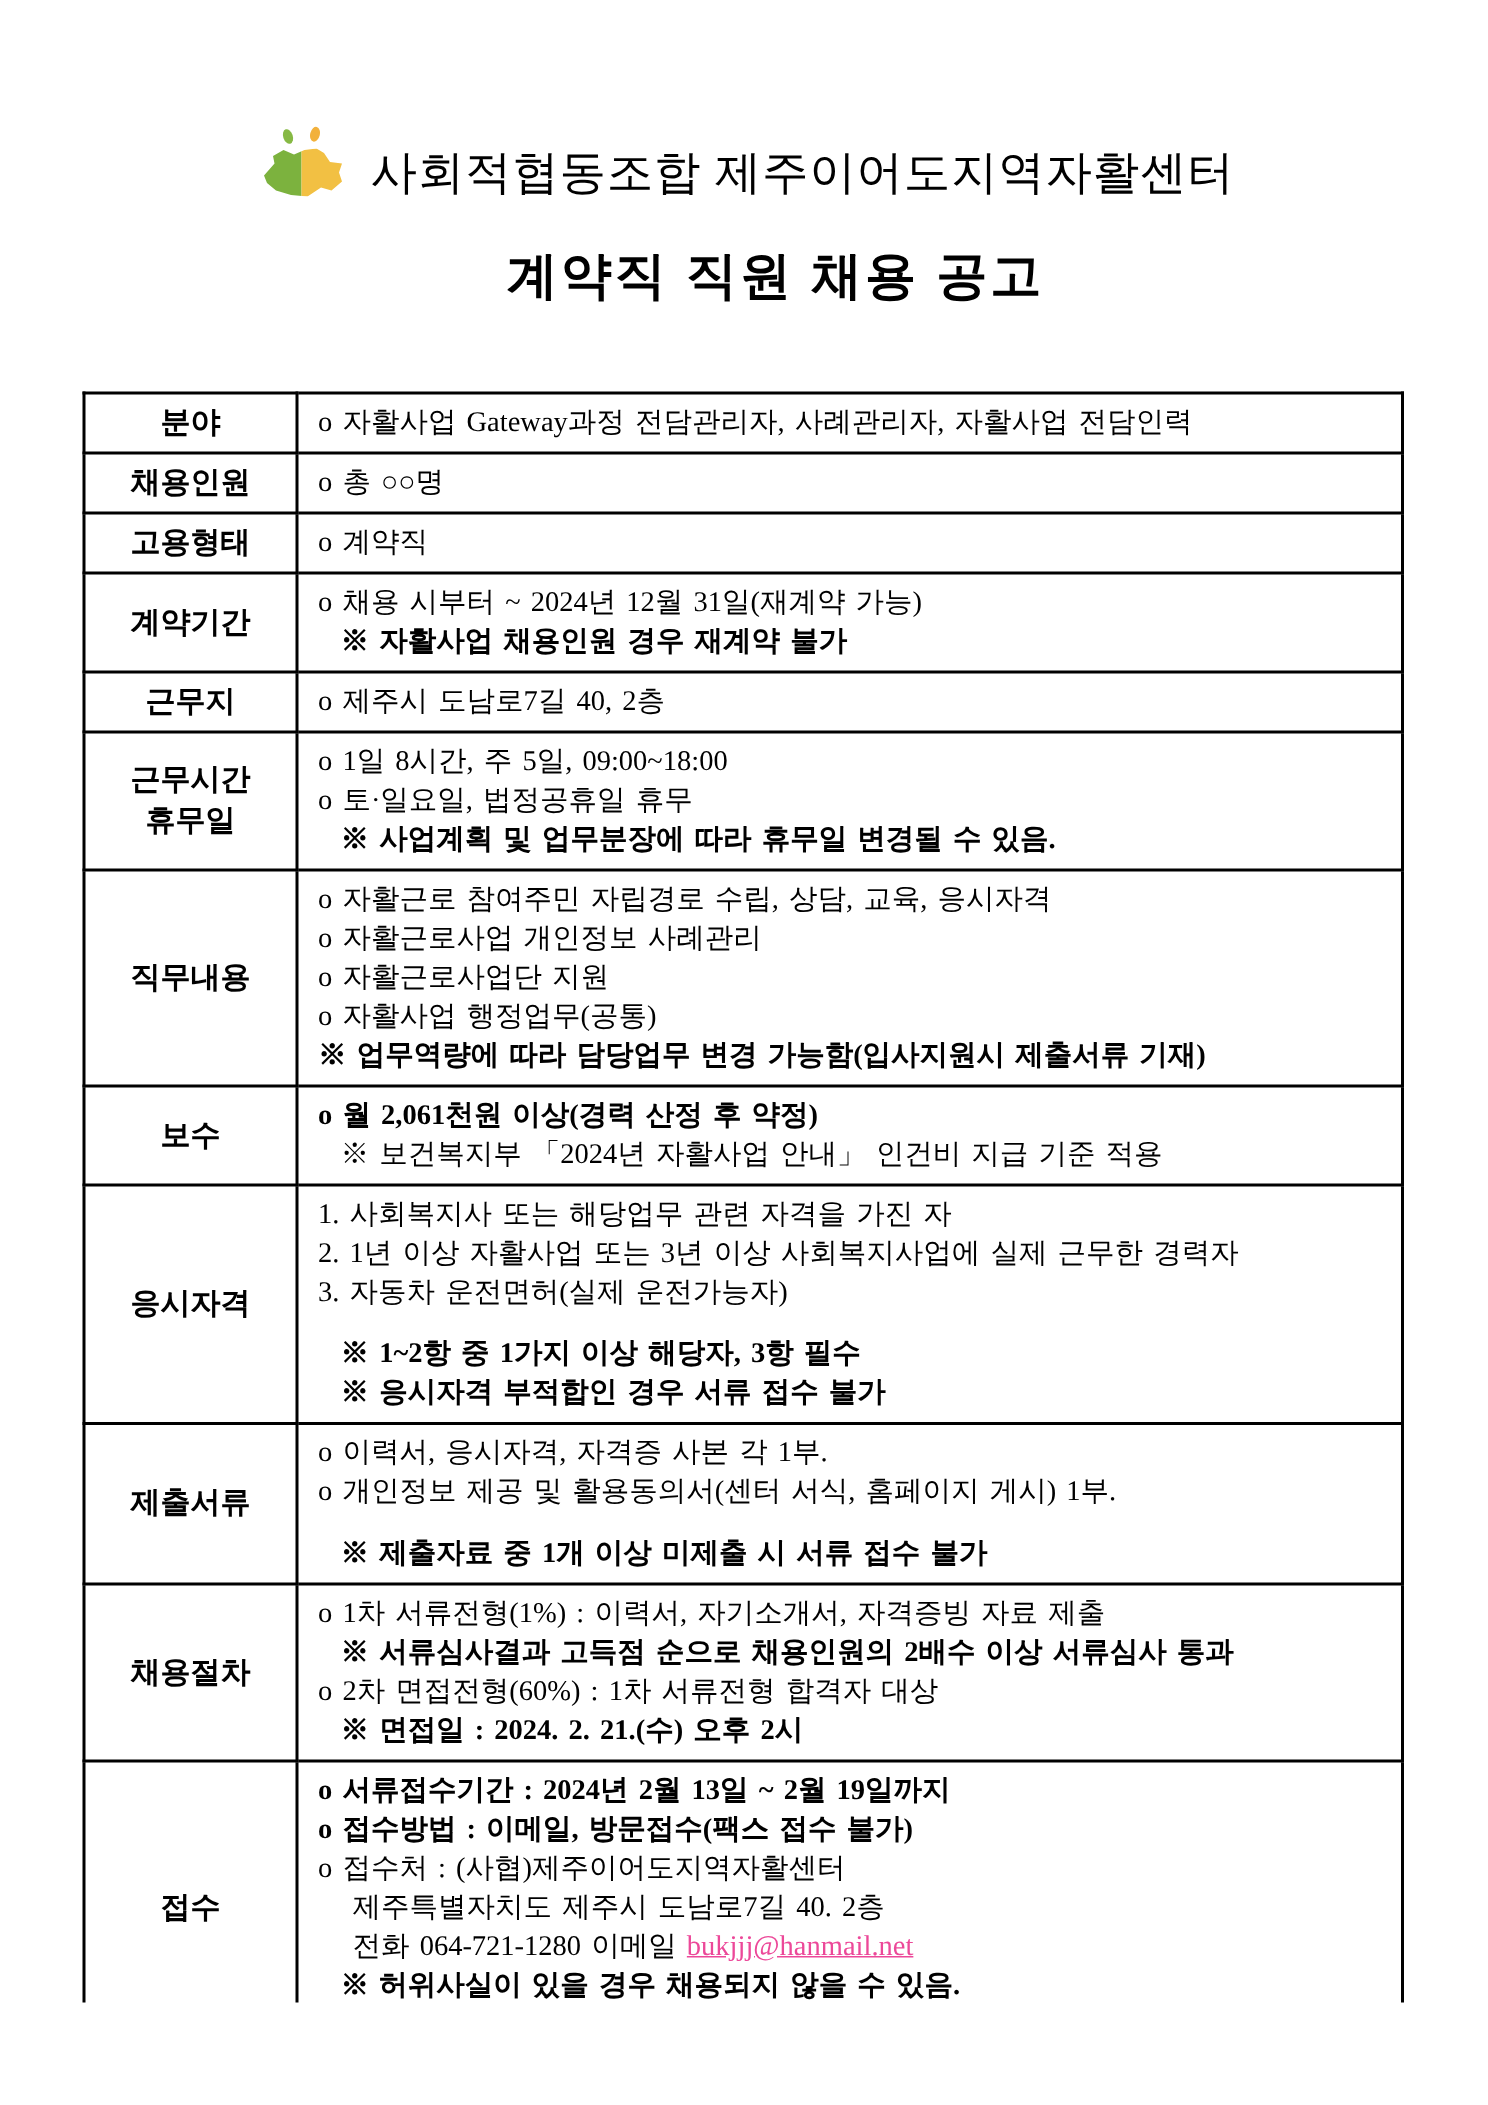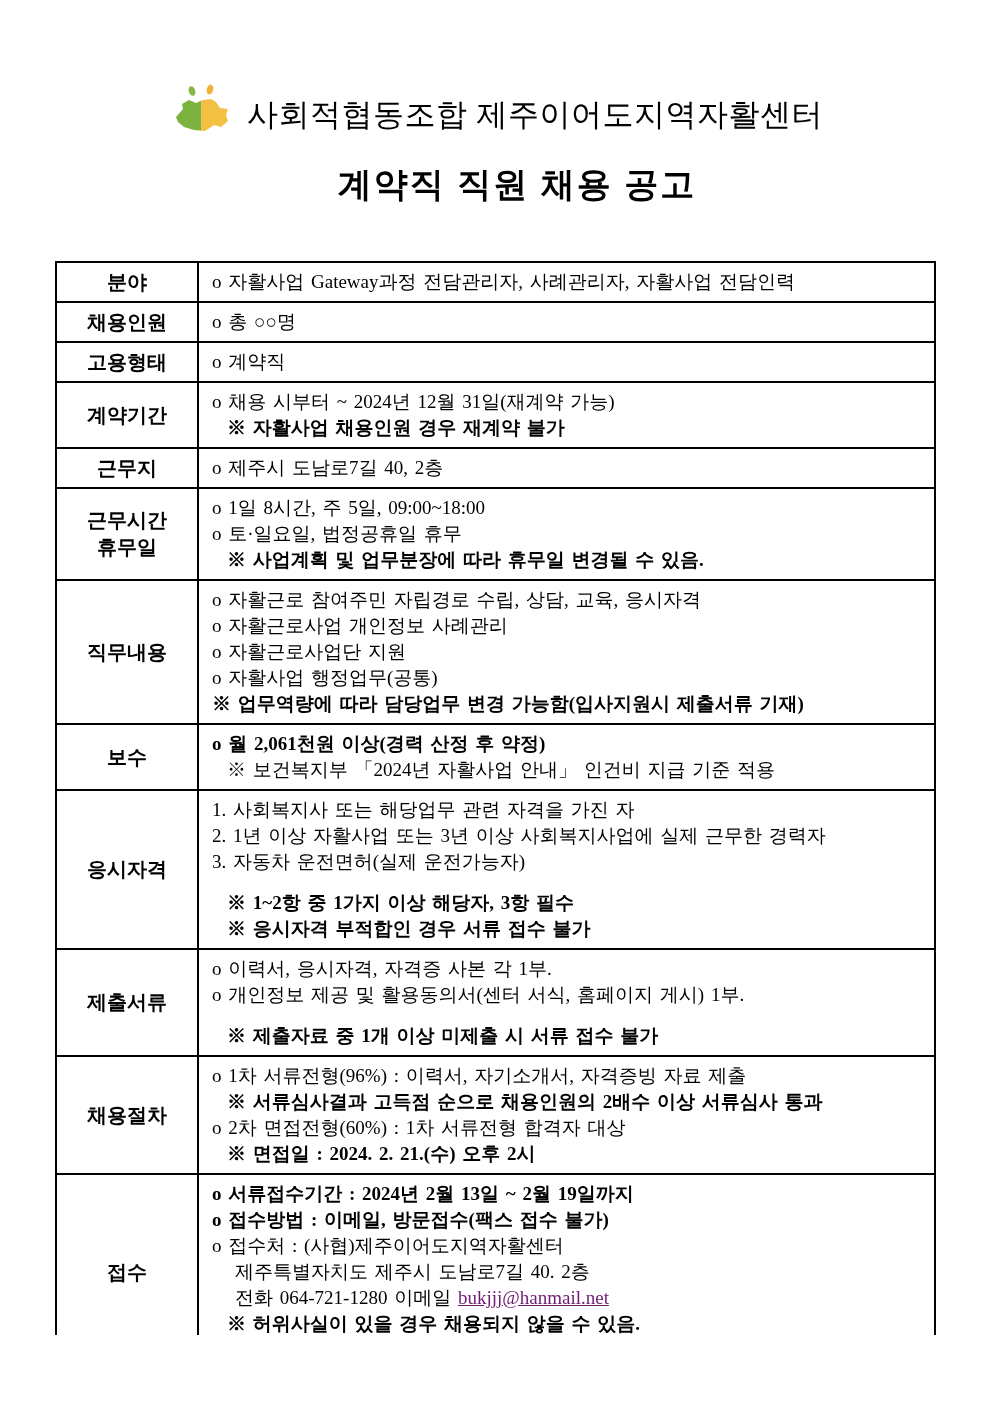--- a/index.html
+++ b/index.html
@@ -159,34 +159,34 @@
           <td>
             <div class="ln"><span>o 이력서, 응시자격, 자격증 사본 각 1부.</span></div>
             <div class="ln"><span>o 개인정보 제공 및 활용동의서(센터 서식, 홈페이지 게시) 1부.</span></div>
             <div class="ln blank"><span></span></div>
             <div class="ln b i1"><span>※ 제출자료 중 1개 이상 미제출 시 서류 접수 불가</span></div>
           </td>
         </tr>
         <tr>
           <th>채용절차</th>
           <td>
-            <div class="ln"><span>o 1차 서류전형(96%) : 이력서, 자기소개서, 자격증빙 자료 제출</span></div>
+            <div class="ln"><span>o 1차 서류전형(1%) : 이력서, 자기소개서, 자격증빙 자료 제출</span></div>
             <div class="ln b i1"><span>※ 서류심사결과 고득점 순으로 채용인원의 2배수 이상 서류심사 통과</span></div>
             <div class="ln"><span>o 2차 면접전형(60%) : 1차 서류전형 합격자 대상</span></div>
             <div class="ln b i1"><span>※ 면접일 : 2024. 2. 21.(수) 오후 2시</span></div>
           </td>
         </tr>
         <tr>
           <th>접수</th>
           <td>
             <div class="ln b"><span>o 서류접수기간 : 2024년 2월 13일 ~ 2월 19일까지</span></div>
             <div class="ln b"><span>o 접수방법 : 이메일, 방문접수(팩스 접수 불가)</span></div>
             <div class="ln"><span>o 접수처 : (사협)제주이어도지역자활센터</span></div>
             <div class="ln i2"><span>제주특별자치도 제주시 도남로7길 40. 2층</span></div>
-            <div class="ln i2"><span>전화 064-721-1280 이메일 </span><a class="email" href="#" style="color: #701a75;">bukjjj@hanmail.net</a></div>
+            <div class="ln i2"><span>전화 064-721-1280 이메일 </span><a class="email" href="#" style="color: #ec4899;">bukjjj@hanmail.net</a></div>
             <div class="ln b i1"><span>※ 허위사실이 있을 경우 채용되지 않을 수 있음.</span></div>
             <div class="ln i3"><span>서류반환 요청이 있을 경우 반환가능</span></div>
           </td>
         </tr>
       </tbody>
   </table>
 
 </div>
 
 </body></html>

